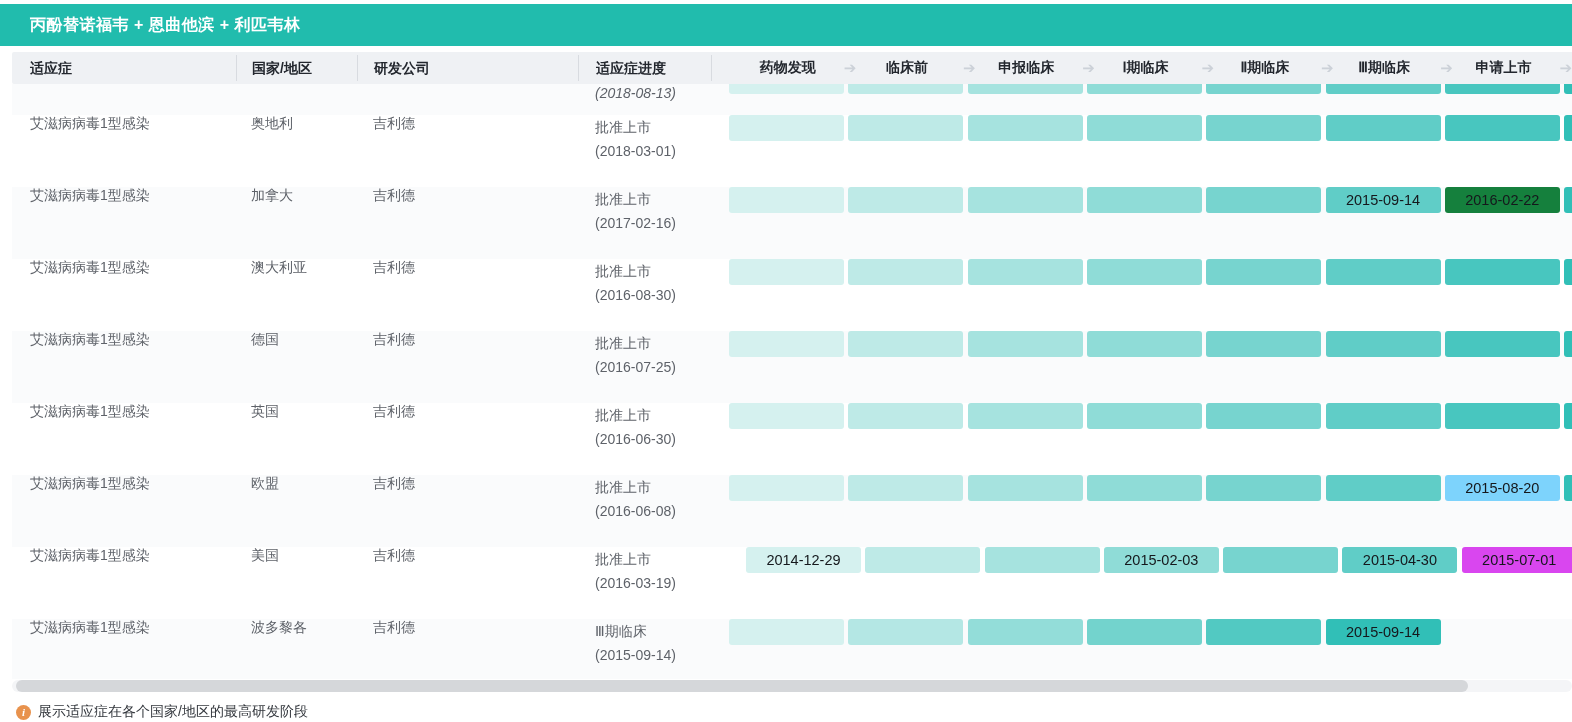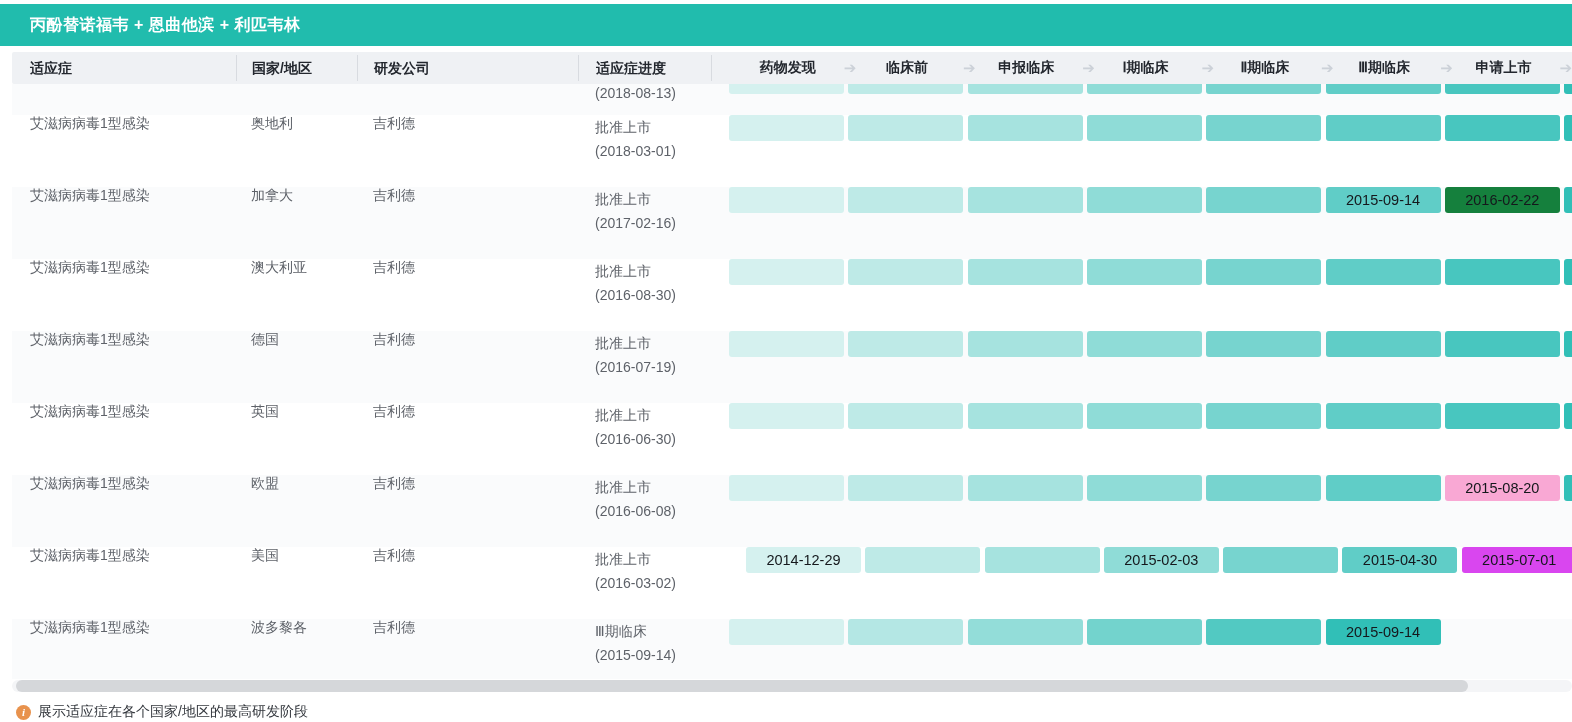--- a/index.html
+++ b/index.html
@@ -40,21 +40,21 @@
   .row.shaded{background:#fafbfc;}
   .row .stage-area{border-left:none;height:auto;align-items:center;}
   .p-line{line-height:24px;}
   .bar{
     width:115px;height:26px;margin:0 2.15px;border-radius:3px;flex:none;
     display:flex;align-items:center;justify-content:center;
     font-size:14.5px;color:#15181c;
   }
   .row.partial{height:31px;align-items:flex-start;}
   .row.partial .c-progress{padding-top:0;}
-  .row.partial .p-line{line-height:19px;}
+  .row.partial .p-line{line-height:19px;font-style:italic;}
   .row.partial .stage-area{margin-top:-16px;}
   
   .hscroll{
     height:12px;background:#f4f5f7;border-radius:6px;margin-top:1px;position:relative;
   }
   .hscroll .thumb{
     position:absolute;left:4px;top:0;width:1452px;height:12px;border-radius:6px;background:#d5d7da;
   }
   
   .footer{position:absolute;left:16px;top:703px;display:flex;align-items:center;}
@@ -195,21 +195,21 @@
           <div class="bar" style="background: rgb(49, 191, 183);"></div>
         </div>
   </div>
 
   <div class="row shaded">
     <div class="cell c-ind">艾滋病病毒1型感染</div>
     <div class="cell c-country">德国</div>
     <div class="cell c-company">吉利德</div>
     <div class="cell c-progress">
       <div class="p-line p-stage">批准上市</div>
-      <div class="p-line p-date">(2016-07-19)</div>
+      <div class="p-line p-date">(2016-07-25)</div>
     </div>
     <div class="stage-area">
           <div class="bar" style="background: rgb(213, 241, 239);"></div>
           <div class="bar" style="background: rgb(190, 234, 231);"></div>
           <div class="bar" style="background: rgb(166, 227, 223);"></div>
           <div class="bar" style="background: rgb(143, 220, 215);"></div>
           <div class="bar" style="background: rgb(119, 212, 207);"></div>
           <div class="bar" style="background: rgb(96, 205, 199);"></div>
           <div class="bar" style="background: rgb(72, 198, 191);"></div>
           <div class="bar" style="background: rgb(49, 191, 183);"></div>
@@ -244,32 +244,32 @@
       <div class="p-line p-stage">批准上市</div>
       <div class="p-line p-date">(2016-06-08)</div>
     </div>
     <div class="stage-area">
           <div class="bar" style="background: rgb(213, 241, 239);"></div>
           <div class="bar" style="background: rgb(190, 234, 231);"></div>
           <div class="bar" style="background: rgb(166, 227, 223);"></div>
           <div class="bar" style="background: rgb(143, 220, 215);"></div>
           <div class="bar" style="background: rgb(119, 212, 207);"></div>
           <div class="bar" style="background: rgb(96, 205, 199);"></div>
-          <div class="bar" style="background: #f9a8d4;">2015-08-20</div>
+          <div class="bar" style="background: #7dd3fc;">2015-08-20</div>
           <div class="bar" style="background: rgb(49, 191, 183);"></div>
         </div>
   </div>
 
   <div class="row">
     <div class="cell c-ind">艾滋病病毒1型感染</div>
     <div class="cell c-country">美国</div>
     <div class="cell c-company">吉利德</div>
     <div class="cell c-progress">
       <div class="p-line p-stage">批准上市</div>
-      <div class="p-line p-date">(2016-03-02)</div>
+      <div class="p-line p-date">(2016-03-19)</div>
     </div>
     <div class="stage-area">
           <div class="bar" style="background: rgb(213, 241, 239); margin-left: 19px;">2014-12-29</div>
           <div class="bar" style="background: rgb(190, 234, 231);"></div>
           <div class="bar" style="background: rgb(166, 227, 223);"></div>
           <div class="bar" style="background: rgb(143, 220, 215);">2015-02-03</div>
           <div class="bar" style="background: rgb(119, 212, 207);"></div>
           <div class="bar" style="background: rgb(96, 205, 199);">2015-04-30</div>
           <div class="bar" style="background: #d946ef;">2015-07-01</div>
           <div class="bar" style="background: rgb(49, 191, 183);"></div>

